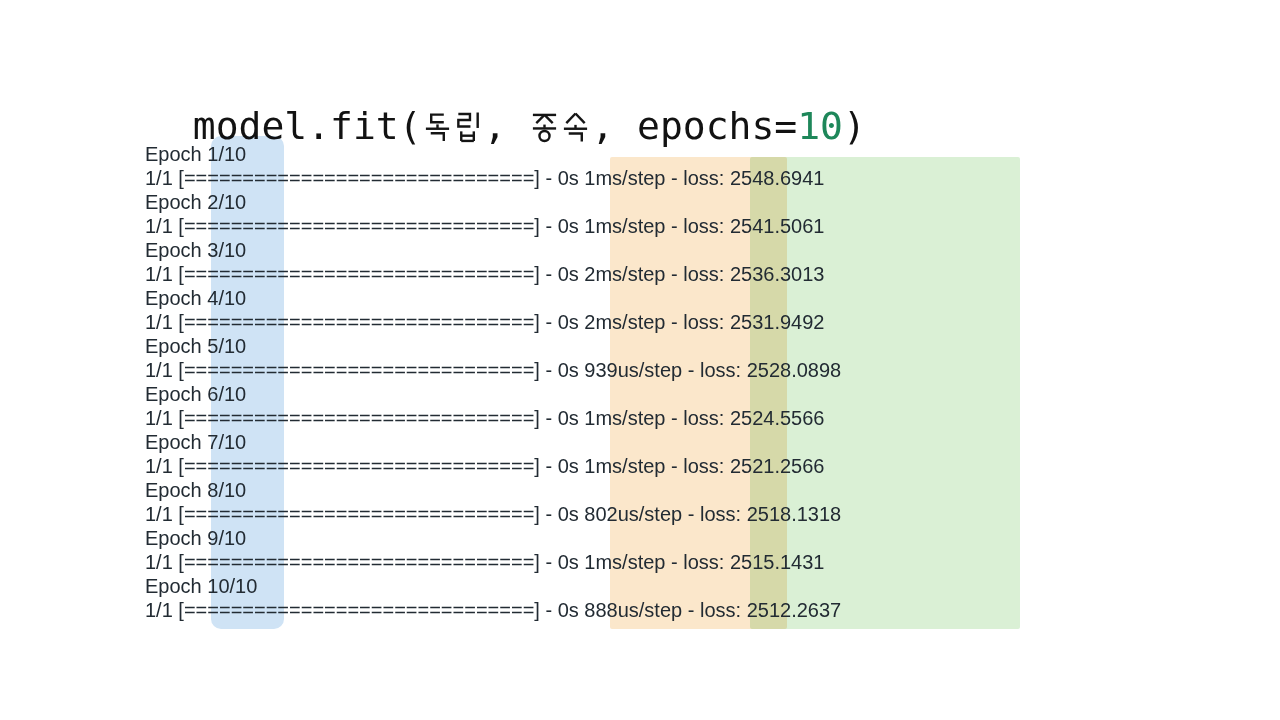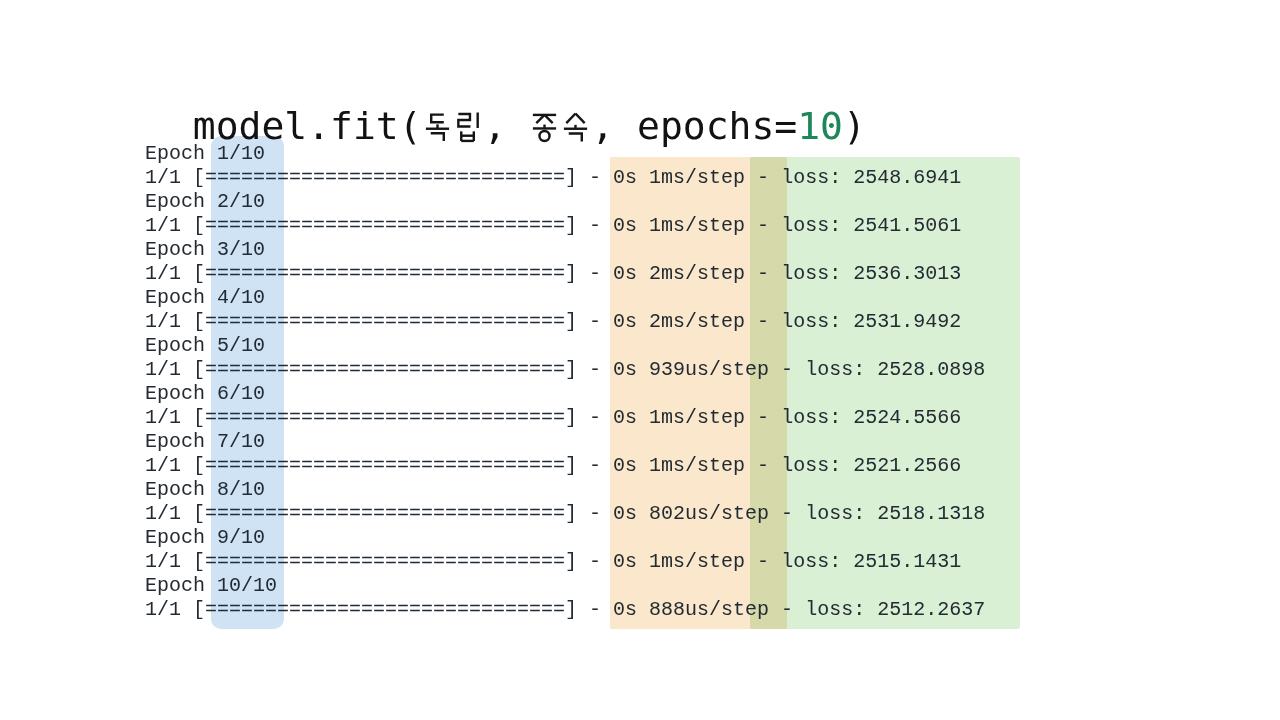--- a/index.html
+++ b/index.html
@@ -20,21 +20,21 @@
   .hangul{display:inline-block;vertical-align:-4px;margin:0 1px;}
   .hangul path,.hangul circle{fill:none;stroke:#151515;stroke-width:2.5;}
   
   .hl{position:absolute;mix-blend-mode:multiply;}
   .hl-blue{left:211px;top:136px;width:73px;height:493px;border-radius:10px;}
   .hl-orange{left:610px;top:157px;width:177px;height:472px;border-radius:2px;}
   .hl-green{left:750px;top:157px;width:270px;height:472px;border-radius:2px;}
   
   .console{
     position:absolute;left:145px;top:142px;z-index:2;
-    font-family:Liberation Mono, monospace;
+    font-family:Liberation Sans, sans-serif;
     font-size:20px;line-height:24px;
     color:#222b33;white-space:pre;letter-spacing:0;
   }
   .cline{height:24px;}
 </style>
 </head>
 <body>
 
 <div class="title">
   <span>model.fit(</span><svg class="hangul" width="29" height="32" viewBox="0 0 30 32" aria-label="독립">

